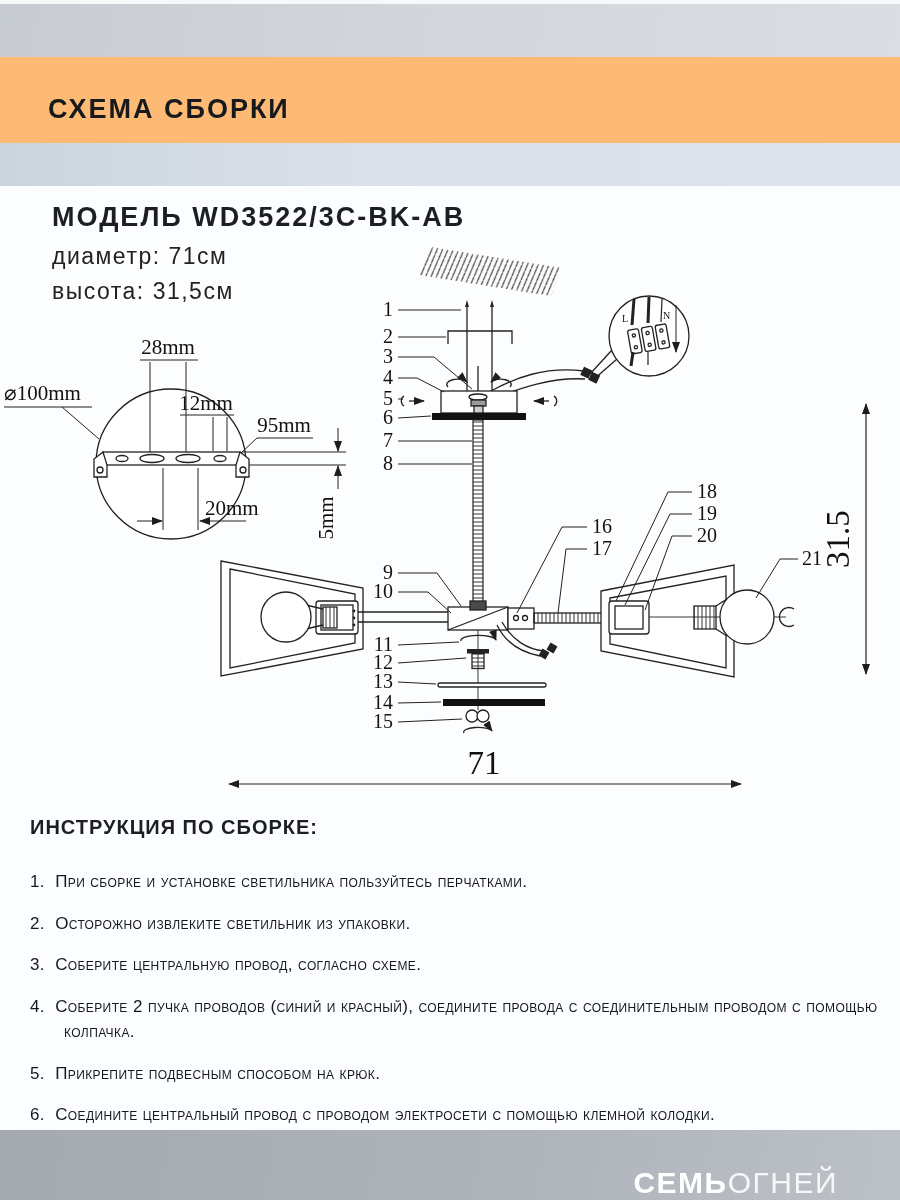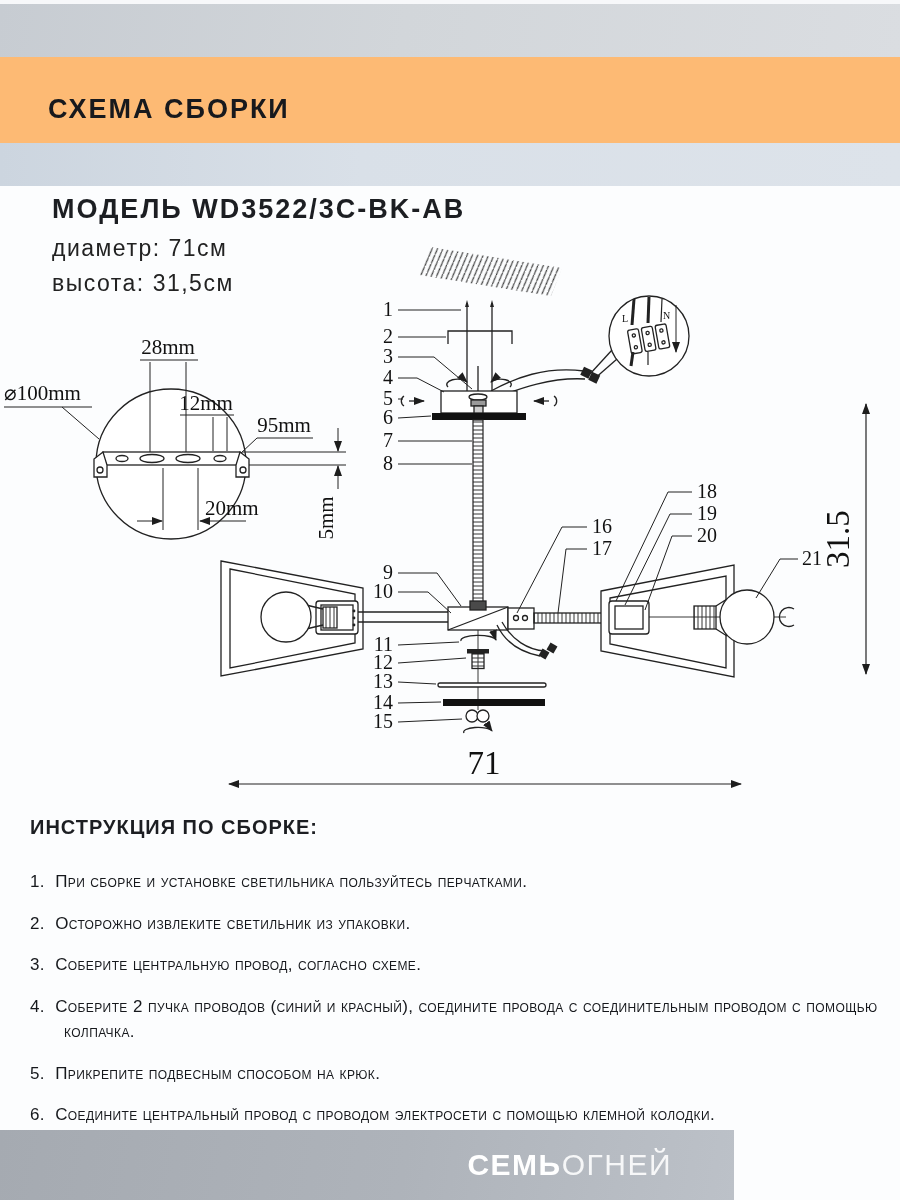--- a/index.html
+++ b/index.html
@@ -7,28 +7,28 @@
         font-family:"Liberation Sans",sans-serif;color:#1c1e22;}
   
   .band-top{position:absolute;left:0;top:0;width:900px;height:57px;
       background:linear-gradient(100deg,#c7ccd2 0%,#d2d6da 45%,#dadde1 100%);
       border-top:4px solid #f7f8fa;box-sizing:border-box;}
   .band-title{position:absolute;left:0;top:57px;width:900px;height:105px;background:#fdba74;
       display:flex;align-items:center;}
   .page-title{margin:0 0 0 48px;font-size:27px;font-weight:bold;letter-spacing:2px;color:#17191d;}
   .band-sub{position:absolute;left:0;top:143px;width:900px;height:43px;
       background:linear-gradient(90deg,#ccd5df 0%,#d9e0e8 40%,#dde3ea 100%);}
-  .band-bottom{position:absolute;left:0;top:1130px;width:734px;height:70px;
+  .band-bottom{position:absolute;left:0;top:1130px;width:900px;height:70px;
       background:linear-gradient(100deg,#a5aab1 0%,#aeb3ba 55%,#bcc1c8 100%);
-      display:flex;align-items:center;justify-content:flex-end;}
+      display:flex;align-items:flex-end;justify-content:flex-end;}
   .brand{padding-right:62px;font-size:30px;letter-spacing:1.5px;color:#fff;}
   .brand b{font-weight:bold;}
   .brand span{font-weight:300;color:rgba(255,255,255,.88);}
   
-  .model{position:absolute;left:52px;top:194px;}
+  .model{position:absolute;left:52px;top:202px;}
   .model-name{font-size:27px;font-weight:bold;letter-spacing:2px;margin:0 0 10px 0;}
   .model-dim{font-size:23px;letter-spacing:1.5px;margin:0 0 8px 0;font-weight:500;color:#222;}
   
   .diagram{position:absolute;left:0;top:185px;}
   .diagram text{font-family:"Liberation Serif",serif;fill:#111;stroke:none;}
   .callout{font-size:20px;}
   .dim{font-size:21px;}
   .dimbig{font-size:33px;}
   .tiny{font-size:10px;}
   

